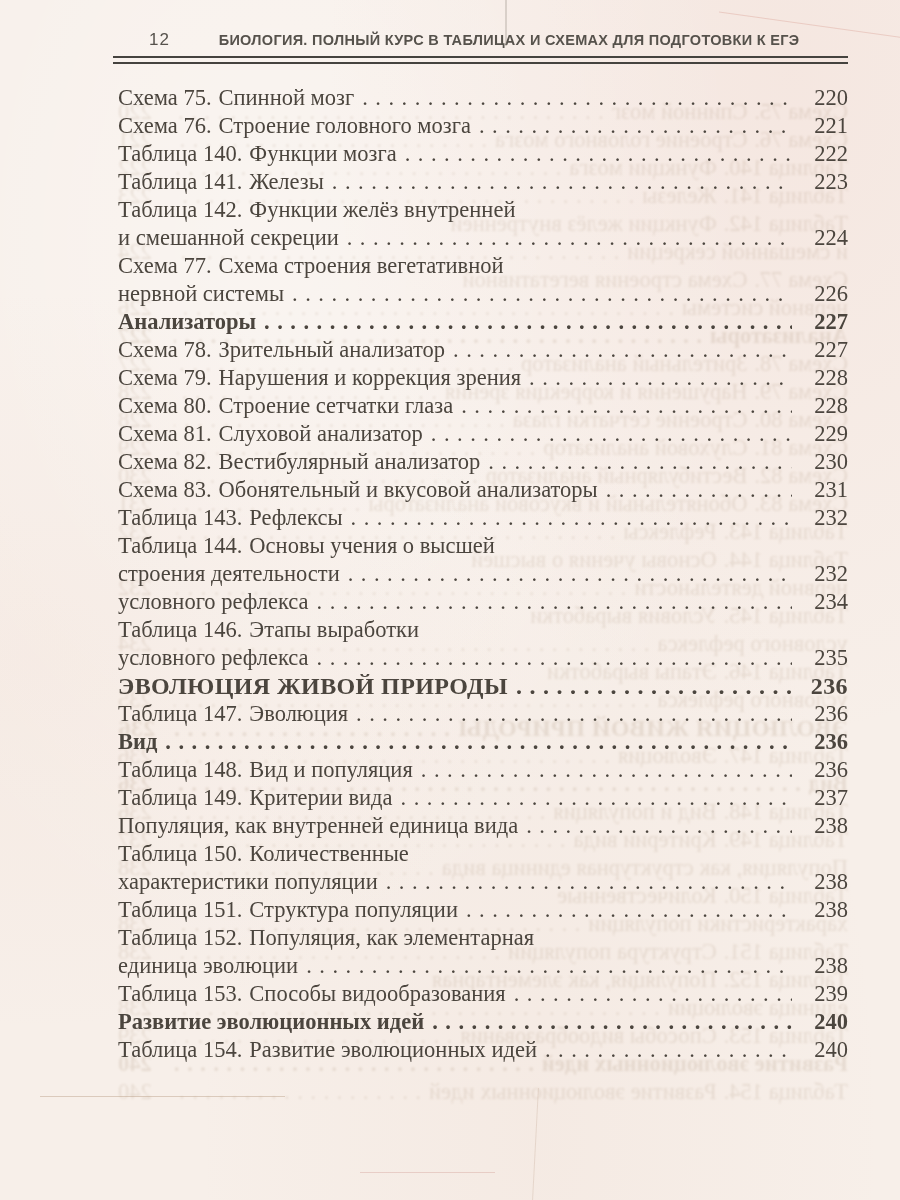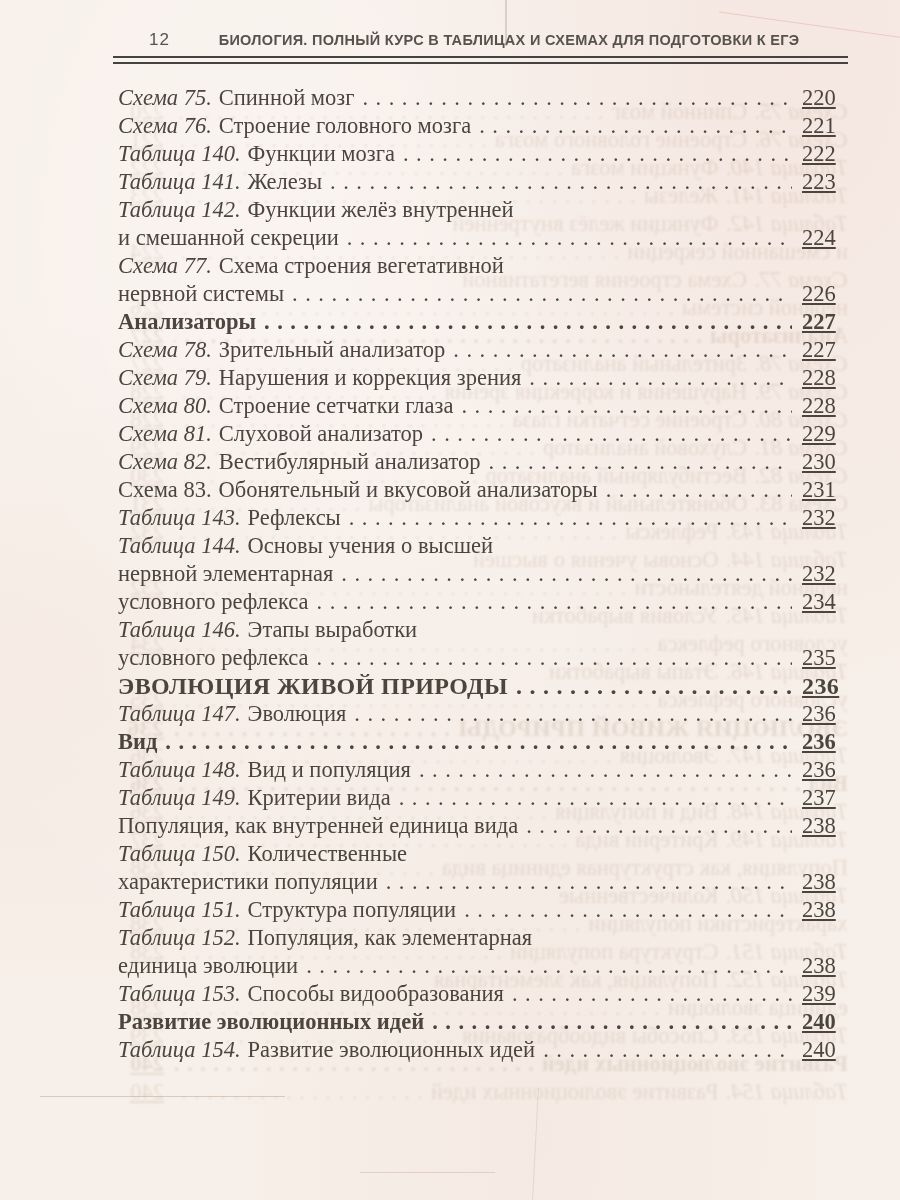--- a/index.html
+++ b/index.html
@@ -38,29 +38,29 @@
     position:absolute;top:56px;left:113px;width:735px;height:8px;
     border-top:2px solid var(--rule);
     border-bottom:2px solid var(--rule);
   }
   .toc{
     position:absolute;top:84px;left:118px;width:730px;
     font-size:22.5px;line-height:28px;
   }
   .line{display:flex;align-items:baseline;height:28px;white-space:nowrap;overflow:hidden;}
   .lead{margin-right:7px;}
-  .lead.it{font-style:italic;text-align:right;}
+  .lead.it{text-align:right;}
   .line.bold{font-weight:700;}
   .line.section{font-size:24px;letter-spacing:.4px;}
   .dots{flex:1;overflow:hidden;margin-left:8px;min-width:12px;}
   .dots::after{
     content:"..................................................................";
     letter-spacing:7.5px;color:var(--ink);
   }
-  .pg{margin-left:10px;min-width:46px;text-align:left;text-decoration:underline;}
+  .pg{margin-left:10px;min-width:46px;text-align:right;}
   
   .ghost{
     position:absolute;top:98px;left:118px;width:730px;
     font-size:22.5px;line-height:28.6px;
     transform:scaleX(-1);
     filter:blur(1.3px);
     opacity:.15;
     color:var(--ghost);
     pointer-events:none;
   }
@@ -366,21 +366,21 @@
         <span class="lead it">Таблица 143.</span>
         <span class="title">Рефлексы</span>
         <span class="dots"></span>
         <span class="pg">232</span>
       </div>
       <div class="line">
         <span class="lead it">Таблица 144.</span>
         <span class="title">Основы учения о высшей</span>
       </div>
       <div class="line">
-        <span class="title">нервной элементарная</span>
+        <span class="title">строения деятельности</span>
         <span class="dots"></span>
         <span class="pg">232</span>
       </div>
       <div class="line">
         <span class="title">условного рефлекса</span>
         <span class="dots"></span>
         <span class="pg">234</span>
       </div>
       <div class="line">
         <span class="lead it">Таблица 146.</span>

